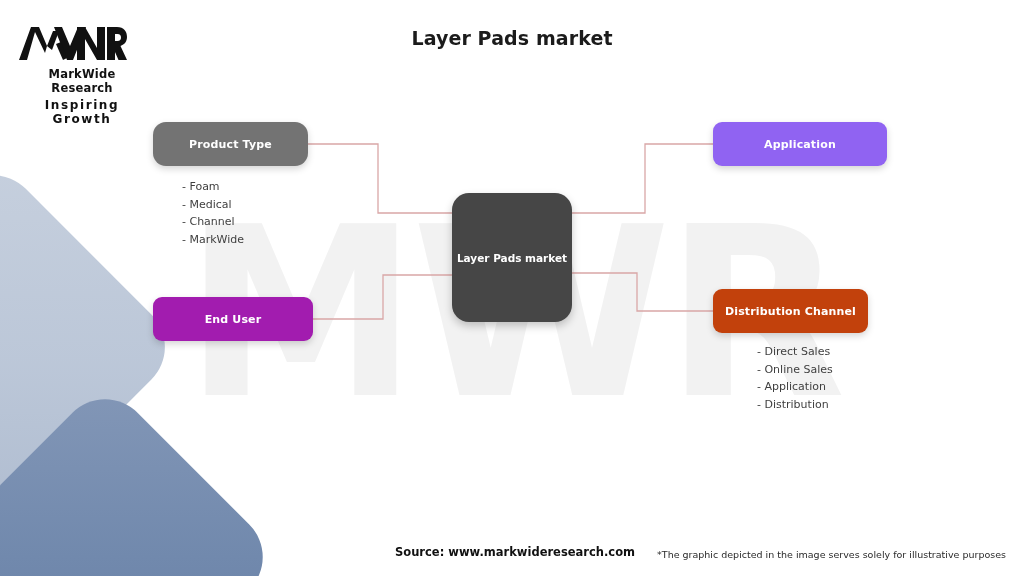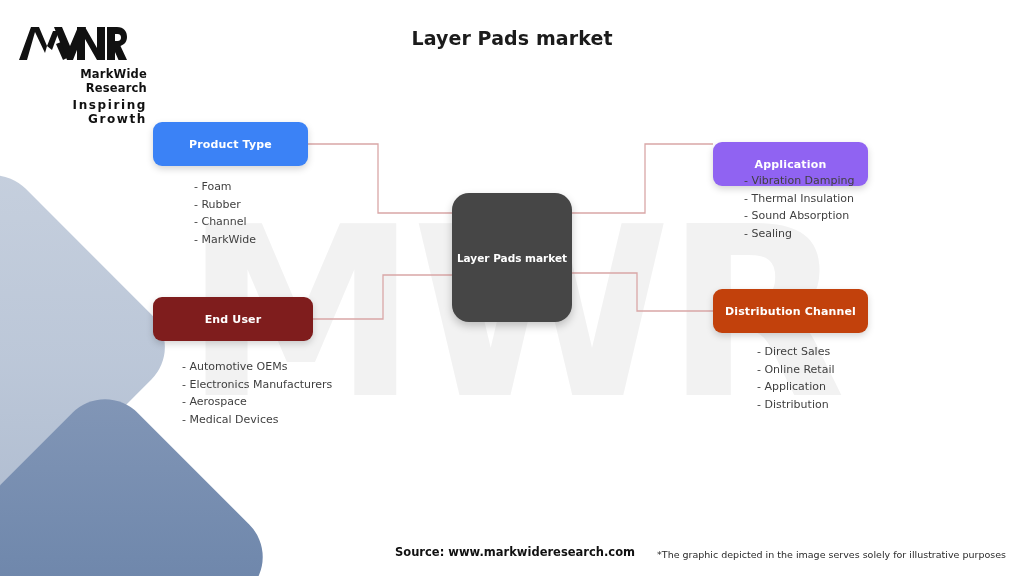--- a/index.html
+++ b/index.html
@@ -59,21 +59,21 @@
     pointer-events: none;
     white-space: nowrap;
   }
 
   
   #logo {
     position: absolute;
     left: 17px;
     top: 22px;
     width: 130px;
-    text-align: right;
+    text-align: center;
   }
   #logo-mark { display: block; }
   .logo-name {
     font-family: "DejaVu Sans", sans-serif;
     font-weight: 700;
     font-size: 11.5px;
     color: #111111;
     letter-spacing: .2px;
     margin-top: 1px;
   }
@@ -118,23 +118,23 @@
     align-items: center;
     justify-content: center;
     box-shadow: 0 3px 7px rgba(0,0,0,.17);
     color: #ffffff;
     font-family: "DejaVu Sans", sans-serif;
     font-weight: 700;
     font-size: 11px;
     letter-spacing: .15px;
     text-align: center;
   }
-  #node-product-type      { left:153px; top:122px; width:155px; height:44px; background:#3b82f6; }
-  #node-application       { left:713px; top:122px; width:155px; height:44px; background:#9063f2;margin-top:20px; }
-  #node-end-user          { left:153px; top:297px; width:160px; height:44px; background:#7f1d1d; }
+  #node-product-type      { left:153px; top:122px; width:155px; height:44px; background:#737373;border-radius:13px; }
+  #node-application       { left:713px; top:122px; width:174px; height:44px; background:#9063f2; }
+  #node-end-user          { left:153px; top:297px; width:160px; height:44px; background:#a21caf; }
   #node-distribution      { left:713px; top:289px; width:155px; height:44px; background:#c2410c; }
 
   #node-center {
     position: absolute;
     left: 452px;
     top: 193px;
     width: 120px;
     height: 129px;
     background: #464646;
     border-radius: 17px;
@@ -151,21 +151,21 @@
 
   
   .item-list {
     position: absolute;
     font-family: "DejaVu Sans", sans-serif;
     font-size: 11px;
     color: #3f3f3f;
     line-height: 17.5px;
     white-space: nowrap;
   }
-  #list-product-type  { left:182px; top:178px;margin-left:12px; }
+  #list-product-type  { left:182px; top:178px; }
   #list-application   { left:744px; top:172px; }
   #list-end-user      { left:182px; top:358px; }
   #list-distribution  { left:757px; top:343px; }
   .item-list div { }
 
   
   #footer-source {
     position: absolute;
     left: 395px;
     top: 545px;
@@ -231,42 +231,30 @@
 
   <div id="node-center">Layer Pads market</div>
 
   <div id="node-product-type" class="node">Product Type</div>
   <div id="node-application" class="node">Application</div>
   <div id="node-end-user" class="node">End User</div>
   <div id="node-distribution" class="node">Distribution Channel</div>
 
   <div id="list-product-type" class="item-list">
     <div>- Foam</div>
-    <div>- Rubber</div>
+    <div>- Medical</div>
     <div>- Channel</div>
     <div>- MarkWide</div>
   </div>
 
-  <div id="list-application" class="item-list">
-    <div>- Vibration Damping</div>
-    <div>- Thermal Insulation</div>
-    <div>- Sound Absorption</div>
-    <div>- Sealing</div>
-  </div>
-
-  <div id="list-end-user" class="item-list">
-    <div>- Automotive OEMs</div>
-    <div>- Electronics Manufacturers</div>
-    <div>- Aerospace</div>
-    <div>- Medical Devices</div>
-  </div>
+
 
   <div id="list-distribution" class="item-list">
     <div>- Direct Sales</div>
-    <div>- Online Retail</div>
+    <div>- Online Sales</div>
     <div>- Application</div>
     <div>- Distribution</div>
   </div>
 
   <div id="footer-source">Source: www.markwideresearch.com</div>
   <div id="footer-note">*The graphic depicted in the image serves solely for illustrative purposes</div>
 
 </div>
 
 </body></html>

